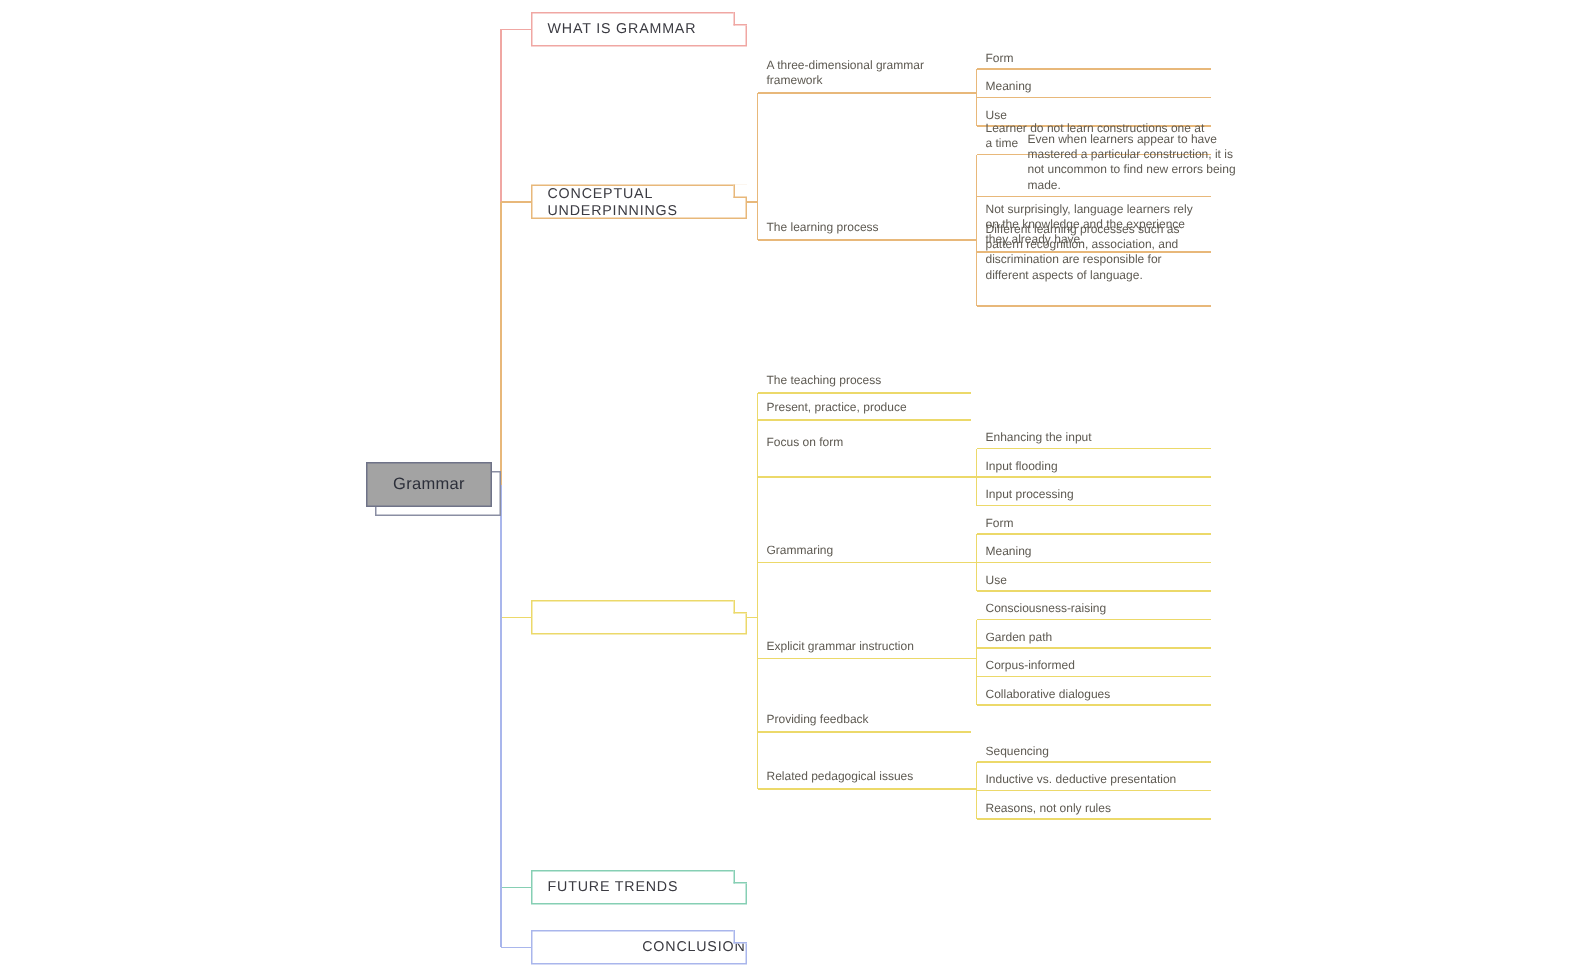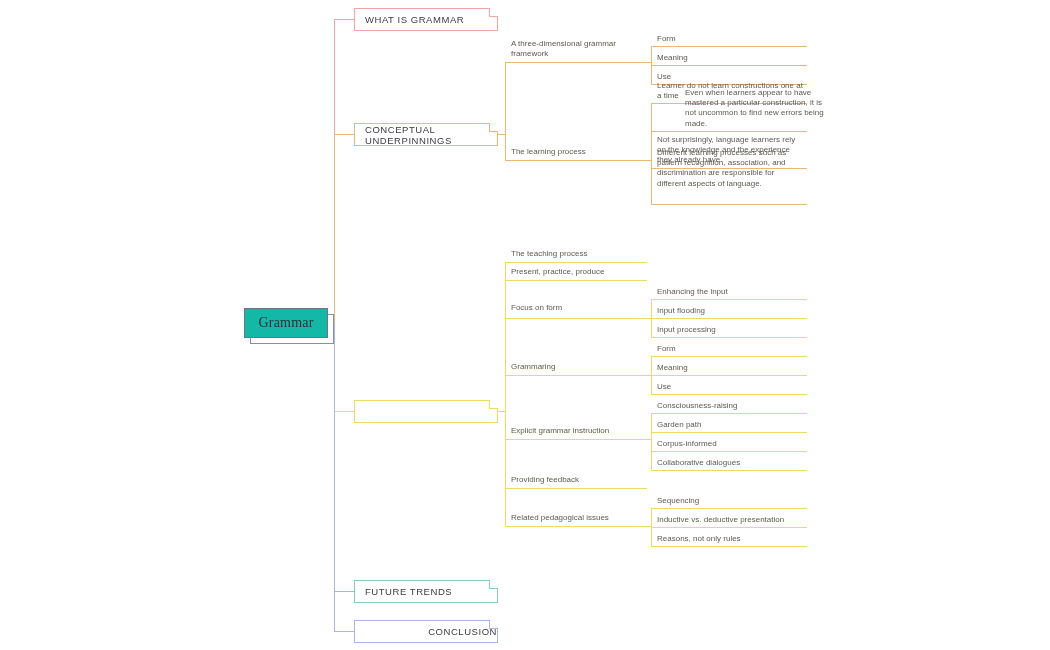--- a/index.html
+++ b/index.html
@@ -12,23 +12,23 @@
   svg.links{position:absolute;left:0;top:0;width:1050px;height:650px;pointer-events:none;}
 
   
   .root-wrap{position:absolute;}
   .root-shadow{
     position:absolute;left:6px;top:6px;width:84px;height:30px;
     border:1px solid #8a8ea3;background:#ffffff;box-sizing:border-box;
   }
   .root-box{
     position:absolute;left:0;top:0;width:84px;height:30px;
-    border:1px solid #6f7388;background:#14b8a6;box-sizing:border-box;
+    border:1px solid #6f7388;background:#a3a3a3;box-sizing:border-box;
     display:flex;align-items:center;justify-content:center;
-    font-size:14px;color:#2c2f3a;letter-spacing:.2px;font-family:Liberation Serif, serif;
+    font-size:11px;color:#2c2f3a;letter-spacing:.2px;
   }
 
   
   .l1{
     position:absolute;width:144px;height:23px;box-sizing:border-box;
     background:#ffffff;border:1px solid #ccc;
     display:flex;align-items:center;
     padding-left:10px;
     font-size:9.5px;letter-spacing:.55px;color:#3b3b42;
   }
@@ -164,21 +164,21 @@
       <div class="l1" style="left: 354px; top: 400px; border-color: rgb(236, 217, 106); color: rgb(236, 217, 106);">
         <i class="fold2"></i>
         <i class="fold"></i>
       </div>
       <div class="node l2" style="left: 505px; top: 246px; height: 16px; border-bottom: none;">
         <span>The teaching process</span>
       </div>
       <div class="node l2" style="left: 505px; top: 264px; height: 16px; border-bottom: none;">
         <span>Present, practice, produce</span>
       </div>
-      <div class="node l2" style="left: 505px; top: 300px; height: 16px; border-bottom: none;">
+      <div class="node l2" style="left: 505px; top: 287px; height: 16px; border-bottom: none;">
         <span>Focus on form</span>
       </div>
       <div class="node l3" style="left: 651px; border-bottom: none; top: 285px;">
         <span>Enhancing the input</span>
       </div>
       <div class="node l3" style="left: 651px; border-bottom: none; top: 304px;">
         <span>Input flooding</span>
       </div>
       <div class="node l3" style="left: 651px; border-bottom: none; top: 323px;">
         <span>Input processing</span>

